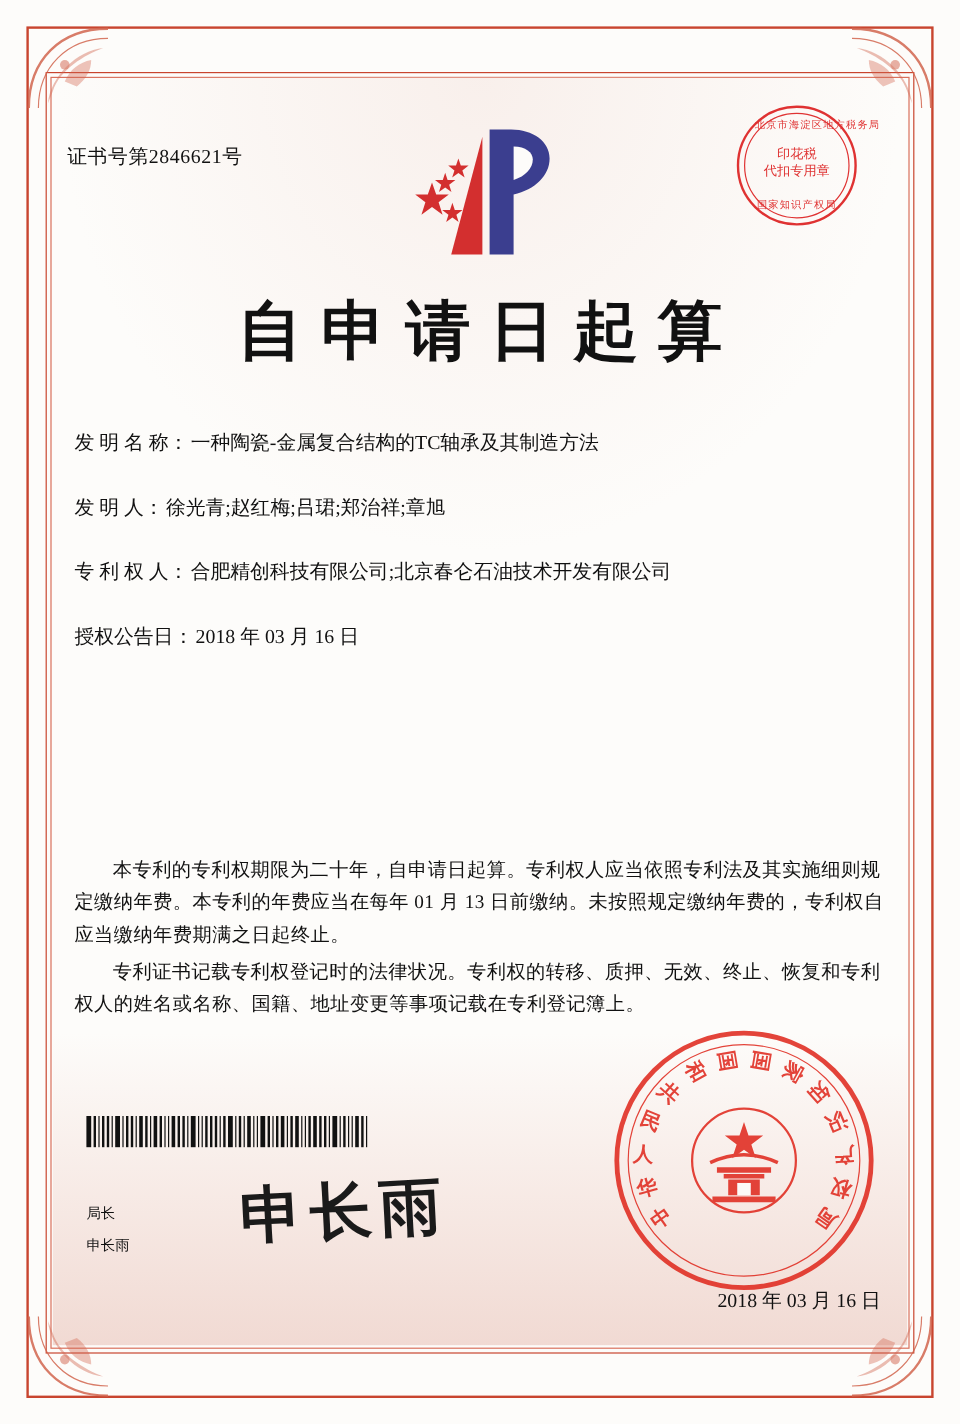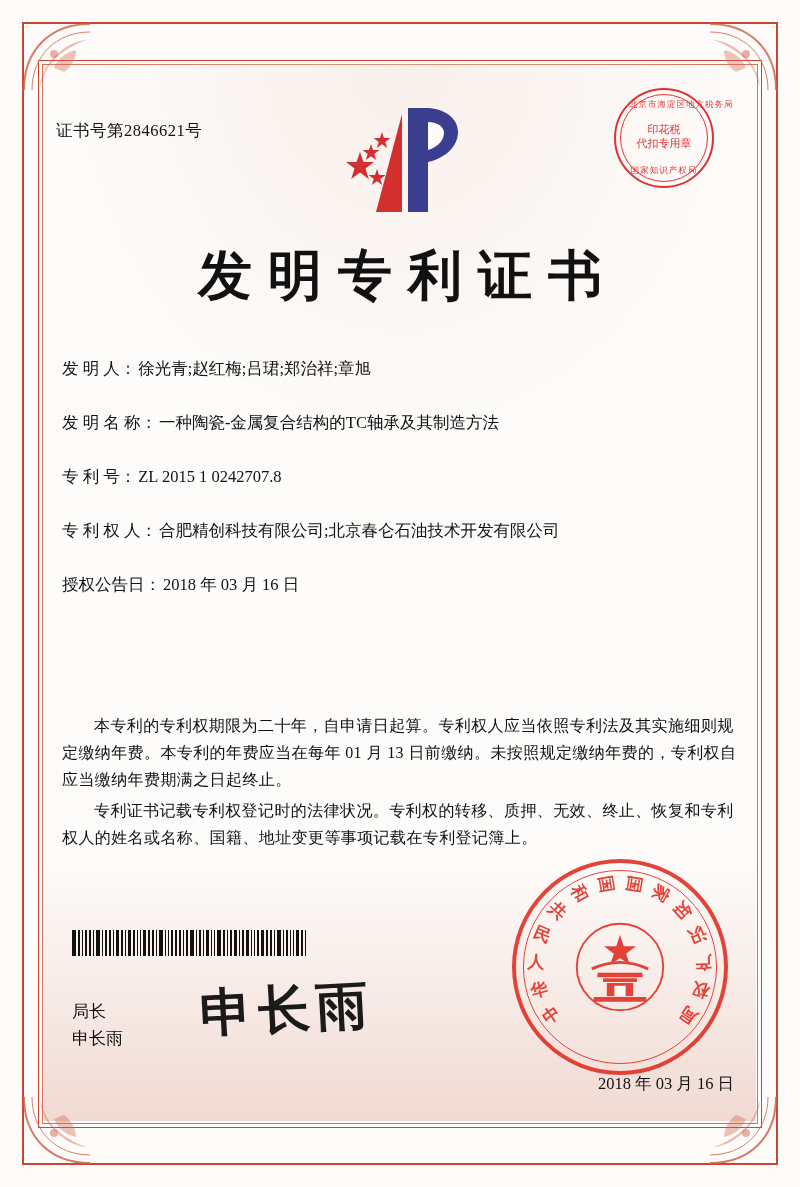--- a/index.html
+++ b/index.html
@@ -175,21 +175,21 @@
     display: block;
     background: #111;
     height: 100%;
     margin-right: 2px;
   }
 
   
   .sig-label {
     position: absolute;
     left: 72px; top: 998px;
-    font-size: 17px;
+    font-size: 12px;
     line-height: 27px;
     color: #111;
   }
   .sig-hand {
     position: absolute;
     left: 200px; top: 975px;
     font-size: 52px;
     color: #1a1a1a;
     font-family: "DejaVu Serif", serif;
     letter-spacing: 6px;
@@ -303,34 +303,30 @@
   </div>
 
   <div class="stamp-tax">
     <div class="ring"></div>
     <div class="arc-top">北京市海淀区地方税务局</div>
     <div class="mid">印花税</div>
     <div class="mid" style="top:46px">代扣专用章</div>
     <div class="arc-bottom">国家知识产权局</div>
   </div>
 
-  <div class="title">发明专利证书</div>
+  <div class="title">自申请日起算</div>
 
   <div class="fields">
+    <div class="field">
+      <span class="lbl">发 明 名 称：</span>
+      <span class="val">一种陶瓷-金属复合结构的TC轴承及其制造方法</span>
+    </div>
     <div class="field">
       <span class="lbl">发 明 人：</span>
       <span class="val">徐光青;赵红梅;吕珺;郑治祥;章旭</span>
-    </div>
-    <div class="field">
-      <span class="lbl">发 明 名 称：</span>
-      <span class="val">一种陶瓷-金属复合结构的TC轴承及其制造方法</span>
-    </div>
-    <div class="field">
-      <span class="lbl">专 利 号：</span>
-      <span class="val">ZL 2015 1 0242707.8</span>
     </div>
     <div class="field">
       <span class="lbl">专 利 权 人：</span>
       <span class="val">合肥精创科技有限公司;北京春仑石油技术开发有限公司</span>
     </div>
     <div class="field">
       <span class="lbl">授权公告日：</span>
       <span class="val">2018 年 03 月 16 日</span>
     </div>
   </div>

